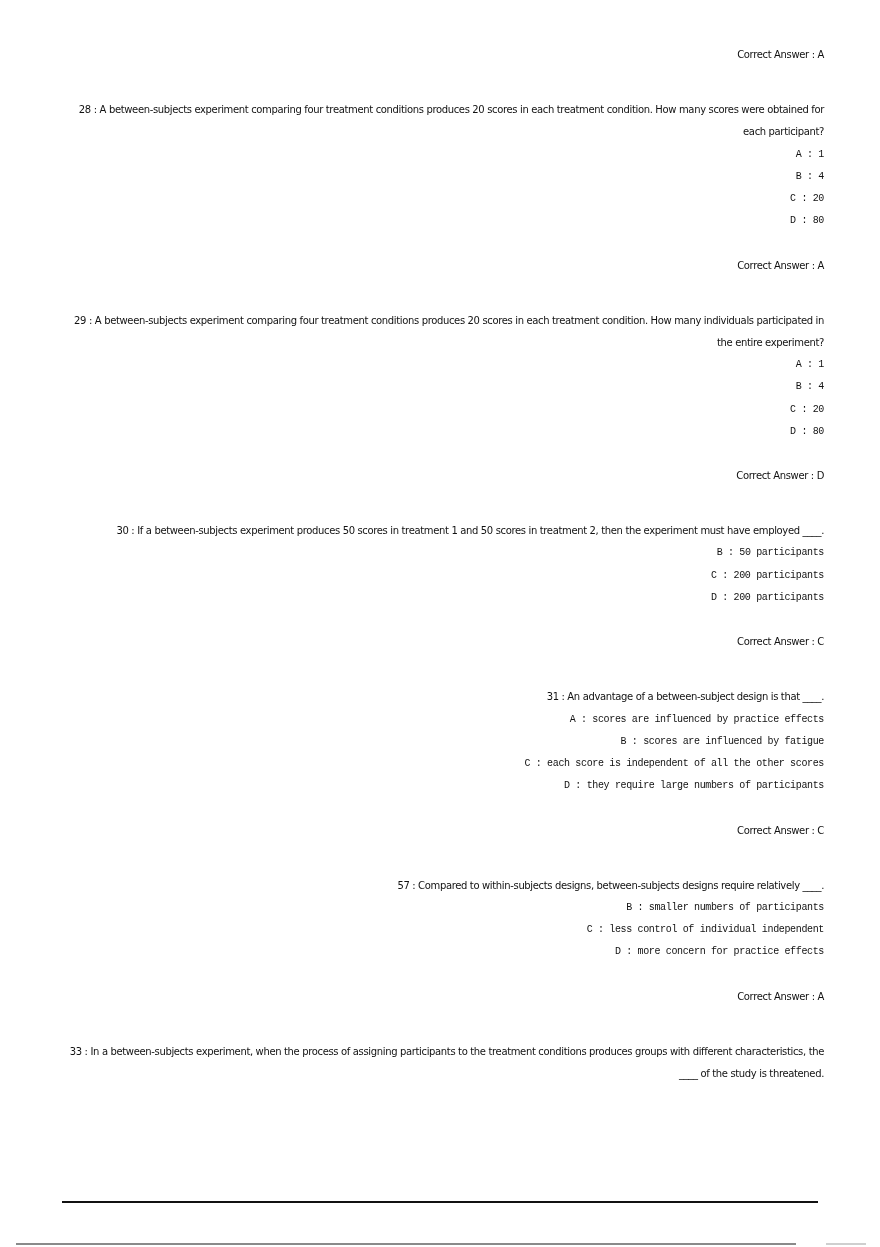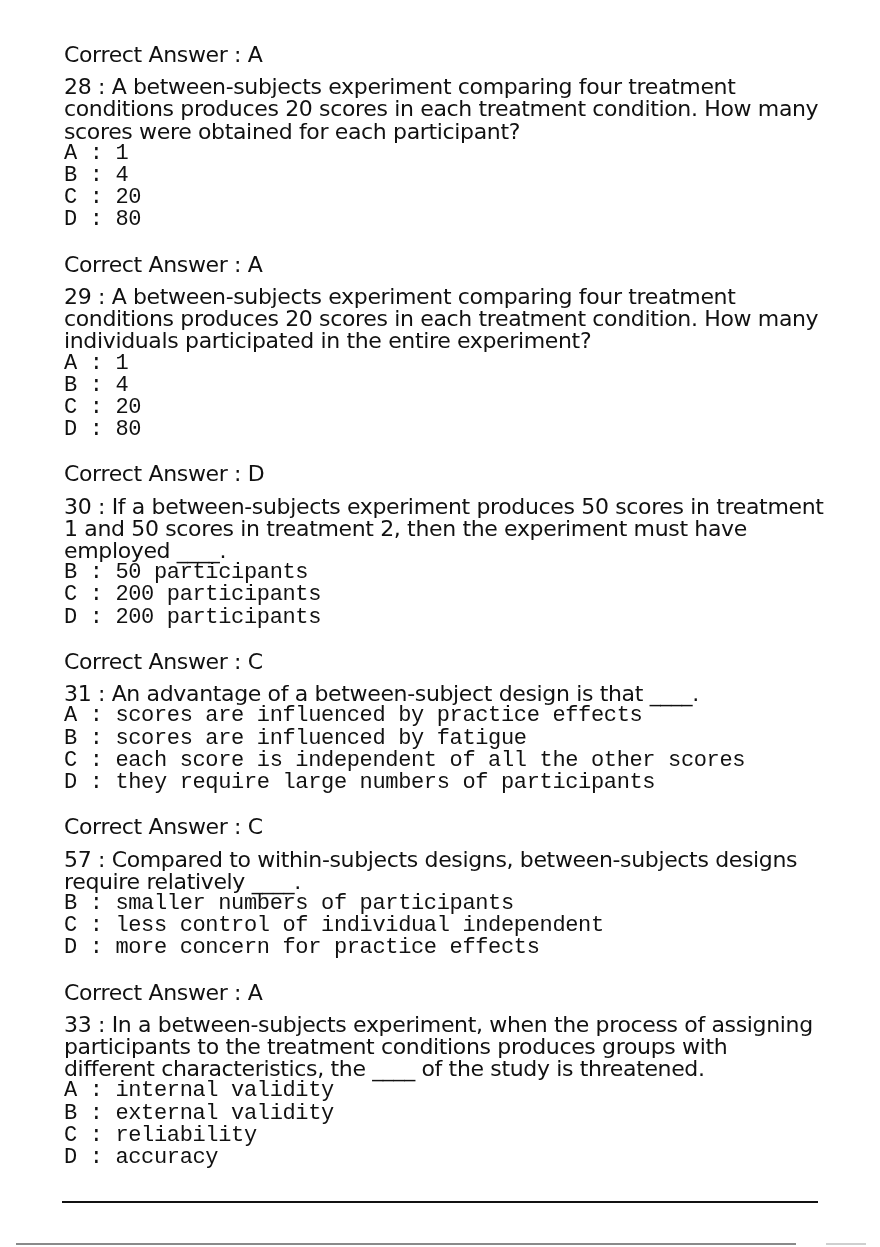--- a/index.html
+++ b/index.html
@@ -13,30 +13,31 @@
       position: relative;
       overflow: hidden;
       font-family: "DejaVu Sans", sans-serif;
       color: #111111;
     }
     .page {
       position: absolute;
       left: 64px;
       top: 44px;
       width: 760px;
-      font-size: 22px;
+      font-size: 10px;
       line-height: 22.2px;
       letter-spacing: -0.35px;
+      text-align: right;
     }
     .answer-line {
       margin: 0;
       height: 22.2px;
     }
     .question {
-      margin-top: 10px;
+      margin-top: 33px;
     }
     .q-text {
       margin: 0;
     }
     .options {
       margin: 0;
       padding: 0;
       list-style: none;
     }
     .options li {
@@ -126,24 +127,18 @@
     <ul class="options">
       <li>B : smaller numbers of participants</li>
       <li>C : less control of individual independent</li>
       <li>D : more concern for practice effects</li>
     </ul>
     <p class="answer-line answer">Correct Answer : A</p>
   </div>
 
   <div class="question">
     <p class="q-text">33 : In a between-subjects experiment, when the process of assigning participants to the treatment conditions produces groups with different characteristics, the ____ of the study is threatened.</p>
-    <ul class="options">
-      <li>A : internal validity</li>
-      <li>B : external validity</li>
-      <li>C : reliability</li>
-      <li>D : accuracy</li>
-    </ul>
   </div>
 </div>
 
 <div class="rule"></div>
 <div class="footer-bar"></div>
 <div class="footer-bar-small"></div>
 
 </body></html>

